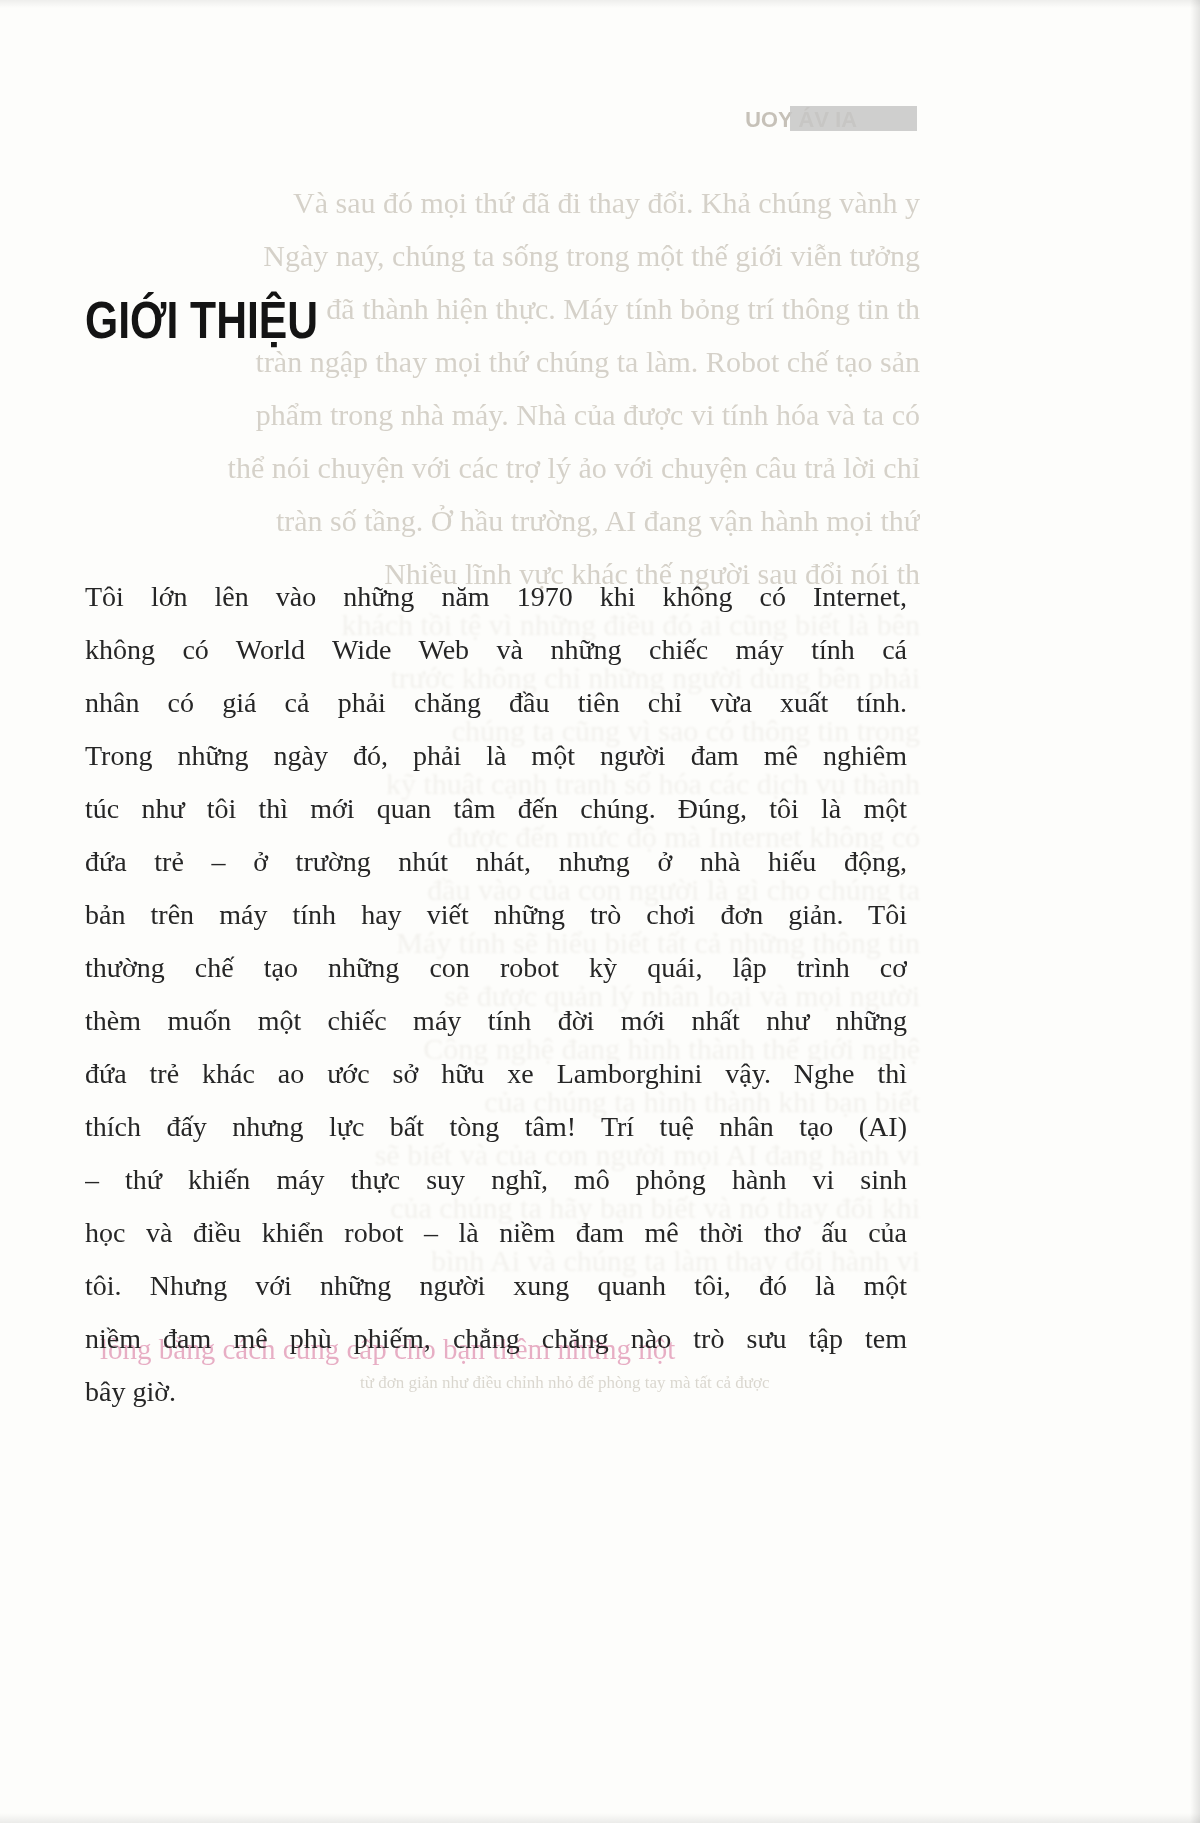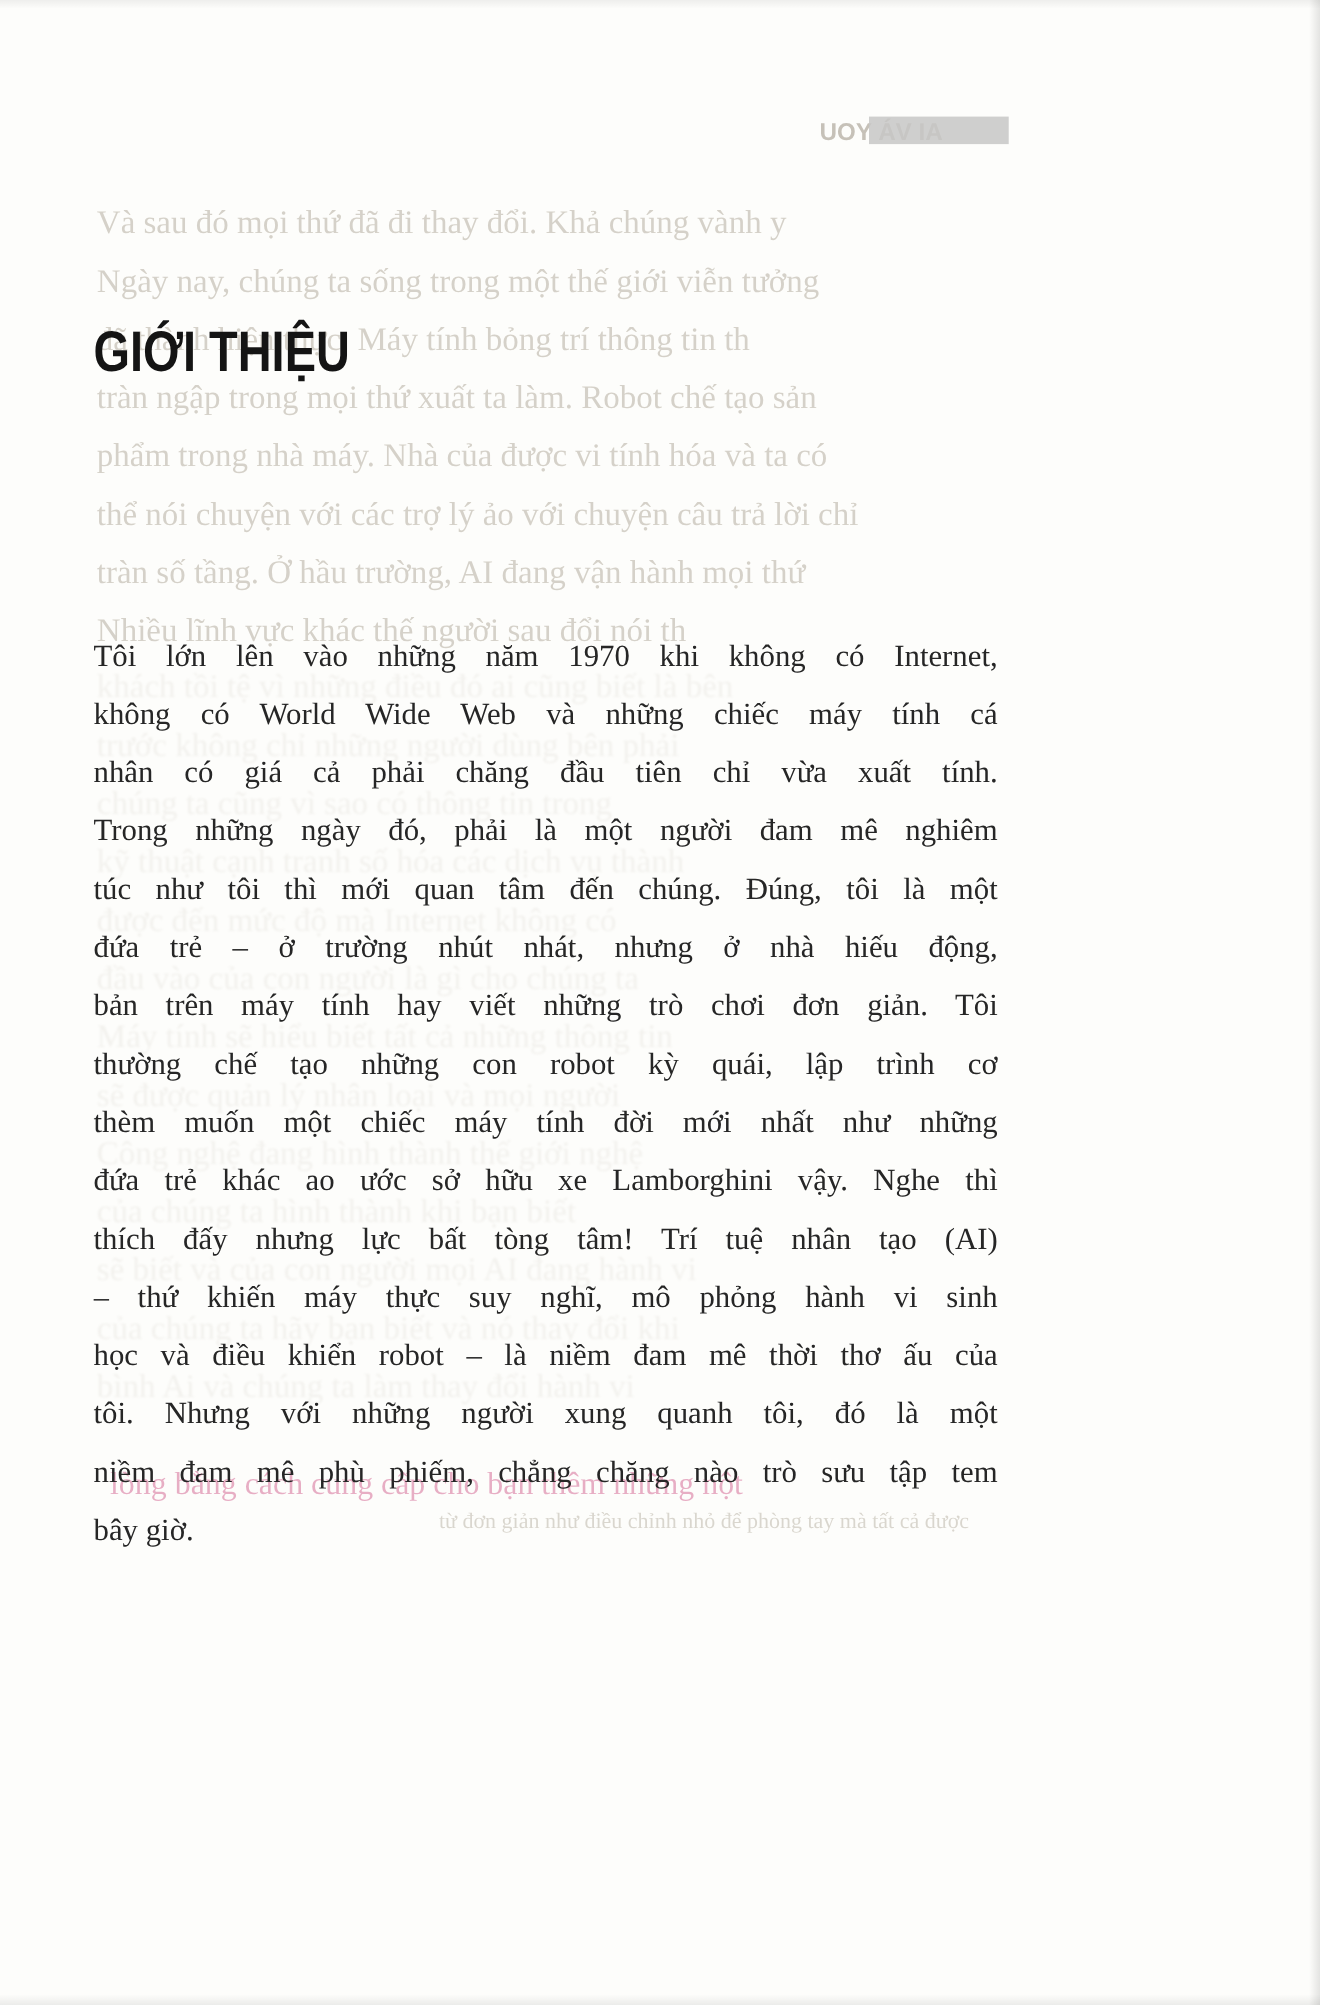--- a/index.html
+++ b/index.html
@@ -26,27 +26,27 @@
   .ghost-header-text{position:absolute;top:1px;right:60px;
     font-family:"Liberation Sans", sans-serif;font-weight:bold;
     font-size:22px;color:#9a9183;opacity:.55;
     transform:scaleX(-1);transform-origin:center;white-space:nowrap;
     filter:blur(.6px);}
   .ghost-block{position:absolute;left:88px;width:832px;
     color:#8a7f6a;filter:blur(.7px);}
   .ghost-top{top:176px;opacity:.34;}
   .ghost-mid{top:598px;opacity:.09;filter:blur(1px);}
   .ghost-line{height:53px;line-height:53px;font-size:30px;
-    overflow:hidden;white-space:nowrap;}
+    overflow:hidden;white-space:nowrap;text-align:right;}
   .ghost-bottom-1{position:absolute;left:100px;top:1332px;width:760px;
     font-size:29px;line-height:34px;color:#be185d;opacity:.34;
     filter:blur(.6px);white-space:nowrap;overflow:hidden;}
   .ghost-bottom-2{position:absolute;left:360px;top:1372px;width:560px;
-    font-size:20px;line-height:22px;color:#8a7f6a;opacity:.30;
-    filter:blur(.5px);white-space:nowrap;overflow:hidden;text-align:center;}
+    font-size:17px;line-height:22px;color:#8a7f6a;opacity:.30;
+    filter:blur(.5px);white-space:nowrap;overflow:hidden;}
 
   
   .heading{
     position:absolute;left:85px;top:292px;margin:0;
     font-family:"Liberation Sans", sans-serif;
     font-weight:800;font-size:52px;line-height:56px;
     color:#141414;letter-spacing:0;
     transform:scaleX(.82);transform-origin:left top;
     white-space:nowrap;z-index:3;
   }
@@ -67,21 +67,21 @@
 
   <div class="ghost-header">
     <span class="ghost-header-text">AI VÀ YOU</span>
     <div class="ghost-header-box"></div>
   </div>
 
   <div class="ghost-block ghost-top" id="ghost-top">
       <div class="ghost-line">Và sau đó mọi thứ đã đi thay đổi. Khả chúng vành y</div>
       <div class="ghost-line">Ngày nay, chúng ta sống trong một thế giới viễn tưởng</div>
       <div class="ghost-line">đã thành hiện thực. Máy tính bỏng trí thông tin th</div>
-      <div class="ghost-line">tràn ngập trong mọi thứ xuất ta làm. Robot chế tạo sản</div>
+      <div class="ghost-line">tràn ngập thay mọi thứ chúng ta làm. Robot chế tạo sản</div>
       <div class="ghost-line">phẩm trong nhà máy. Nhà của được vi tính hóa và ta có</div>
       <div class="ghost-line">thể nói chuyện với các trợ lý ảo với chuyện câu trả lời chỉ</div>
       <div class="ghost-line">tràn số tầng. Ở hầu trường, AI đang vận hành mọi thứ</div>
       <div class="ghost-line last">Nhiều lĩnh vực khác thế người sau đổi nói th</div>
     </div>
 
   <div class="ghost-block ghost-mid" id="ghost-mid">
       <div class="ghost-line">khách tồi tệ vì những điều đó ai cũng biết là bên</div>
       <div class="ghost-line">trước không chỉ những người dùng bên phải</div>
       <div class="ghost-line">chúng ta cũng vì sao có thông tin trong</div>

